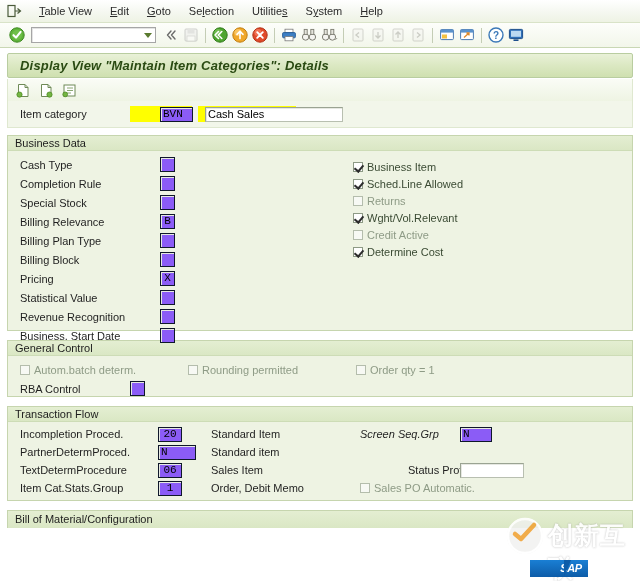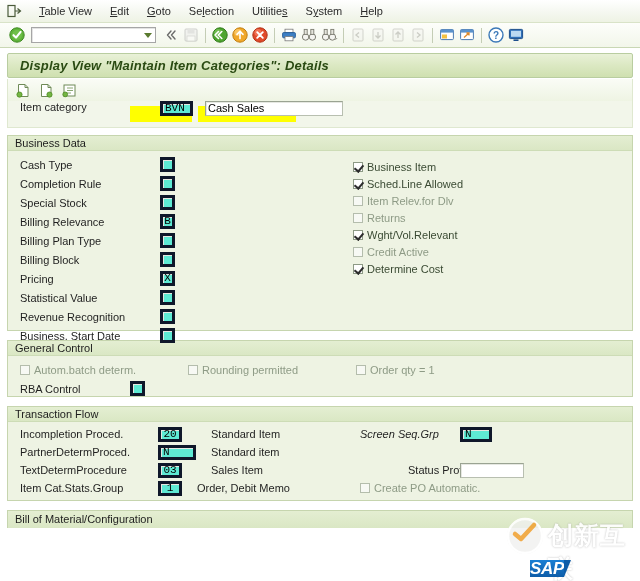--- a/index.html
+++ b/index.html
@@ -125,37 +125,38 @@
   }
 
   
   .headerrow {
     height: 27px;
     margin: 0 7px;
     background: #f2f6ea;
     border: 1px solid #dfe8d0;
     border-top: none;
     display: flex;
+    align-items: center;
     padding-left: 12px;
     box-sizing: border-box;
     position: relative;
   }
   .hl-mark {
     position: absolute;
     background: #ffff00;
     z-index: 0;
   }
   .fld-label {
     color: #1f1f1f;
     font-size: 11px;
     z-index: 2;
   }
   .inp {
-    background: #5eead4;
-    border: 3px solid #0f172a;
+    background: #8b5cf6;
+    border: 1px solid #0f172a;
     box-shadow: inset 1px 1px 0 #e6e8e2;
     height: 15px;
     box-sizing: border-box;
     font-family: "Liberation Sans", sans-serif;
     font-size: 11px;
     color: #000;
     padding: 0 2px;
     line-height: 13px;
     z-index: 2;
     position: relative;
@@ -250,26 +251,27 @@
     position: absolute;
     right: 70px;
     bottom: 2px;
     width: 40px; height: 19px;
     pointer-events: none;
   }
   .sap-logo .sapbox {
     width: 34px; height: 17px;
     background: linear-gradient(to bottom, #1a7fd4 0%, #0d5ca8 100%);
     color: #ffffff;
-    font-size: 17px;
+    font-size: 11px;
     font-weight: bold;
     font-style: italic;
     text-align: center;
     line-height: 17px;
     letter-spacing: -0.3px;
+    padding-left: 24px;
   }
   .sap-logo .saptail {
     position: absolute;
     left: 34px; top: 0;
     width: 0; height: 0;
     border-top: 17px solid #0d5ca8;
     border-right: 7px solid transparent;
   }
 </style>
 </head>
@@ -527,24 +529,20 @@
       <div class="cbrow" style="height:17px;">
         <span class="cb on"></span>
         <span class="cbl">Business Item</span>
       </div>
       <div class="cbrow" style="height:17px;">
         <span class="cb on"></span>
         <span class="cbl">Sched.Line Allowed</span>
       </div>
       <div class="cbrow dimtxt" style="height:17px;">
         <span class="cb dim"></span>
-        <span class="cbl">Item Relev.for Dlv</span>
-      </div>
-      <div class="cbrow dimtxt" style="height:17px;">
-        <span class="cb dim"></span>
         <span class="cbl">Returns</span>
       </div>
       <div class="cbrow" style="height:17px;">
         <span class="cb on"></span>
         <span class="cbl">Wght/Vol.Relevant</span>
       </div>
       <div class="cbrow dimtxt" style="height:17px;">
         <span class="cb dim"></span>
         <span class="cbl">Credit Active</span>
       </div>
@@ -597,33 +595,33 @@
     </div>
 
     <div class="row" style="height:18px; position:relative;">
       <span class="lbl" style="width:138px;">PartnerDetermProced.</span>
       <span class="inp" style="width:38px; font-family:'Liberation Mono', monospace;">N</span>
       <span class="lbl" style="position:absolute; left:203px;">Standard item</span>
     </div>
 
     <div class="row" style="height:18px; position:relative;">
       <span class="lbl" style="width:138px;">TextDetermProcedure</span>
-      <span class="inp" style="width:24px; justify-content:center; font-family:'Liberation Mono', monospace;">03</span>
+      <span class="inp" style="width:24px; justify-content:center; font-family:'Liberation Mono', monospace;">06</span>
       <span class="lbl" style="position:absolute; left:203px;">Sales Item</span>
       <span class="lbl" style="position:absolute; left:352px;margin-left:48px;">Status Profile</span>
       <span class="inp inp-flat" style="position:absolute; left:452px; width:64px;"></span>
     </div>
 
     <div class="row" style="height:18px; position:relative;">
       <span class="lbl" style="width:138px;">Item Cat.Stats.Group</span>
       <span class="inp" style="width:24px; justify-content:center; font-family:'Liberation Mono', monospace;">1</span>
-      <span class="lbl" style="position:absolute; left:189px;text-align:right;">Order, Debit Memo</span>
+      <span class="lbl" style="position:absolute; left:203px;text-align:right;">Order, Debit Memo</span>
       <div class="cbrow dimtxt" style="position:absolute; left:352px;">
         <span class="cb dim"></span>
-        <span class="cbl">Create PO Automatic.</span>
+        <span class="cbl">Sales PO Automatic.</span>
       </div>
     </div>
 
   </div>
 </div>
 
 <div class="grp" style="margin-top:9px; height:18px; background:#e6eed8;">
   <div class="grp-hd" style="height:17px; line-height:17px; border-bottom:none;">Bill of Material/Configuration</div>
 </div>
 

